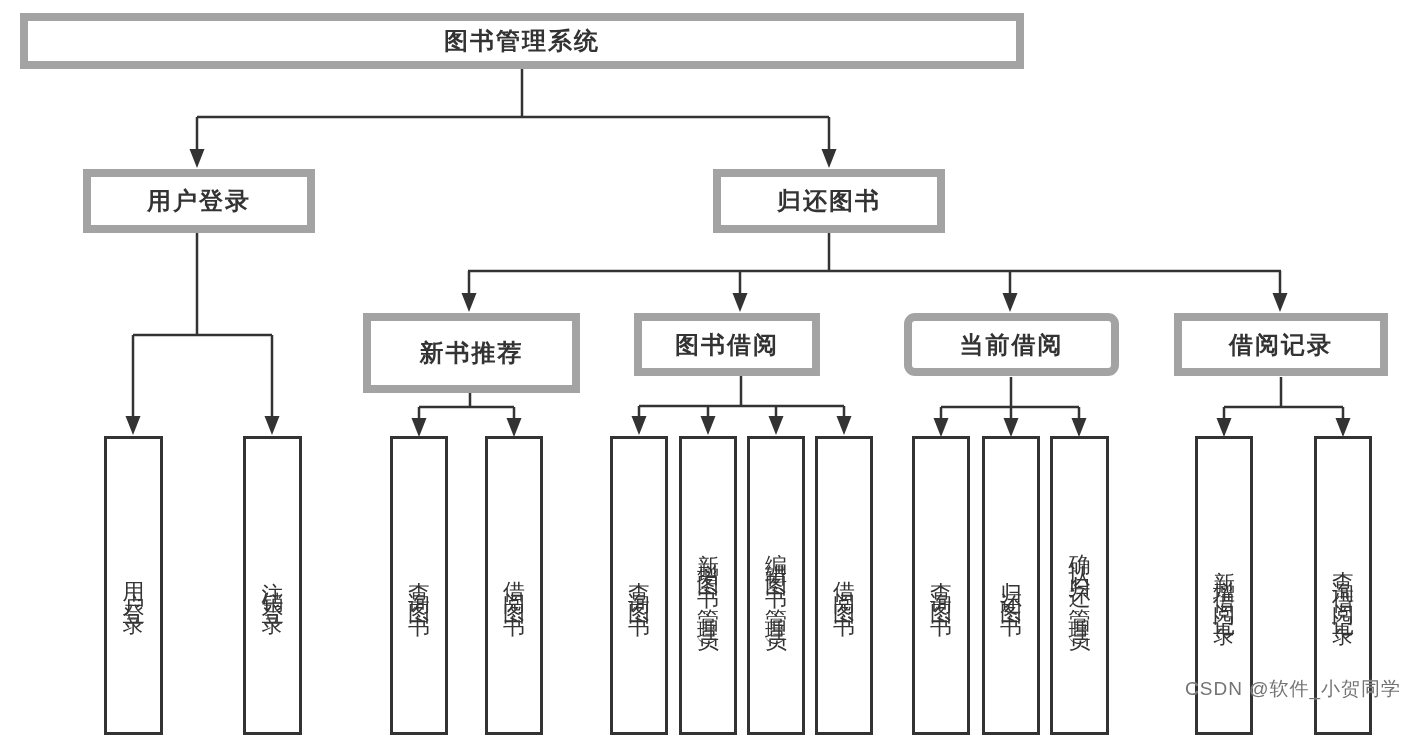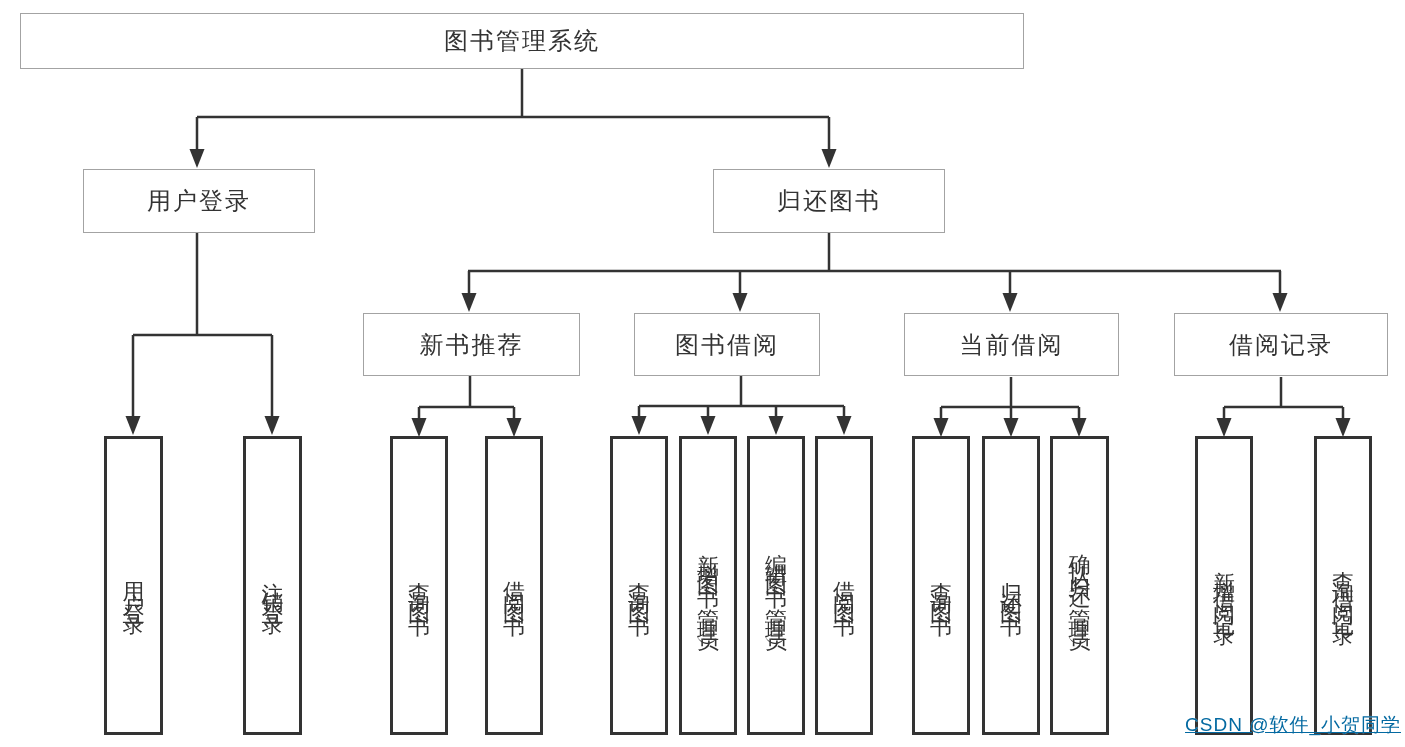--- a/index.html
+++ b/index.html
@@ -14,24 +14,25 @@
   }
   .connectors {
     position: absolute;
     left: 0; top: 0;
     width: 1405px; height: 747px;
   }
   .hbox {
     position: absolute;
     box-sizing: border-box;
     background: #ffffff;
-    border: 1px solid #a3a3a3;
+    border: 8px solid #a3a3a3;
     display: flex;
     align-items: center;
     justify-content: center;
+    font-weight: bold;
   }
   .hlabel {
     font-size: 24px;
     letter-spacing: 2px;
     color: #333333;
     white-space: nowrap;
   }
   .vbox {
     position: absolute;
     box-sizing: border-box;
@@ -47,27 +48,26 @@
     writing-mode: vertical-rl;
     font-size: 22px;
     line-height: 1;
     letter-spacing: 11px;
     color: #333333;
     white-space: nowrap;
   }
   .watermark {
     position: absolute;
     right: 4px;
-    top: 712px;
+    top: 676px;
     font-size: 19px;
     letter-spacing: 1px;
-    color: #0369a1;
+    color: #737373;
     text-shadow: 0 0 1px rgba(255,255,255,0.8);
     white-space: nowrap;
-    text-decoration: underline;
   }
 </style>
 </head>
 <body>
 
 <div class="stage">
 
   <svg class="connectors" viewBox="0 0 1405 747" xmlns="http://www.w3.org/2000/svg">
     <defs>
       <path id="arr" d="M -7.5 -19 L 7.5 -19 L 0 0 Z"></path>
@@ -115,27 +115,27 @@
     <span class="hlabel">图书管理系统</span>
   </div>
 
   <div class="hbox" style="left:83px; top:169px; width:232px; height:64px;">
     <span class="hlabel">用户登录</span>
   </div>
   <div class="hbox" style="left:713px; top:169px; width:232px; height:64px;">
     <span class="hlabel">归还图书</span>
   </div>
 
-  <div class="hbox" style="left:363px; top:313px; width:217px; height:63px;">
+  <div class="hbox" style="left:363px; top:313px; width:217px; height:80px;">
     <span class="hlabel">新书推荐</span>
   </div>
   <div class="hbox" style="left:634px; top:313px; width:186px; height:63px;">
     <span class="hlabel">图书借阅</span>
   </div>
-  <div class="hbox" style="left:904px; top:313px; width:215px; height:63px;">
+  <div class="hbox" style="left:904px; top:313px; width:215px; height:63px;border-radius:11px;">
     <span class="hlabel">当前借阅</span>
   </div>
   <div class="hbox" style="left:1174px; top:313px; width:214px; height:63px;">
     <span class="hlabel">借阅记录</span>
   </div>
 
   <div class="vbox" style="left:104px; width:59px;">
     <span class="vlabel">用户登录</span>
   </div>
   <div class="vbox" style="left:243px; width:59px;">

